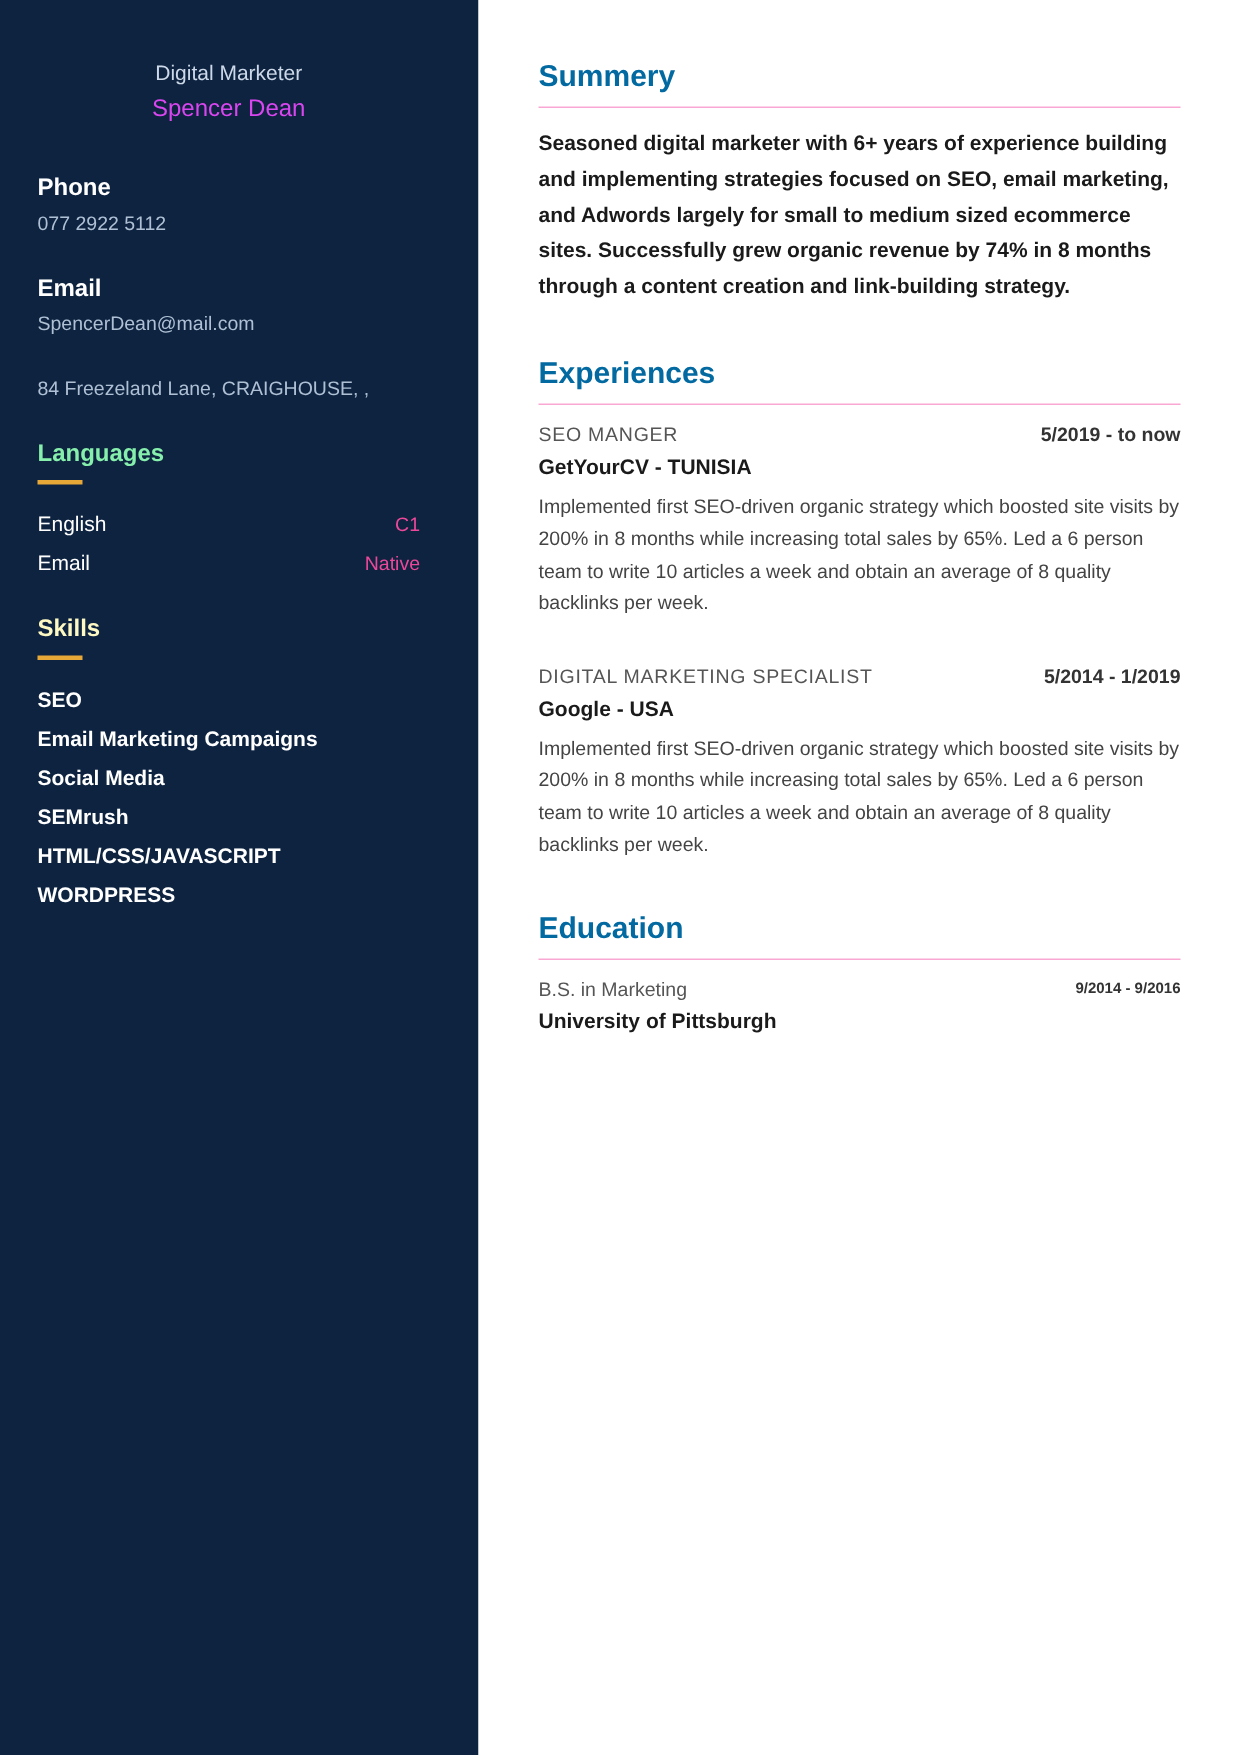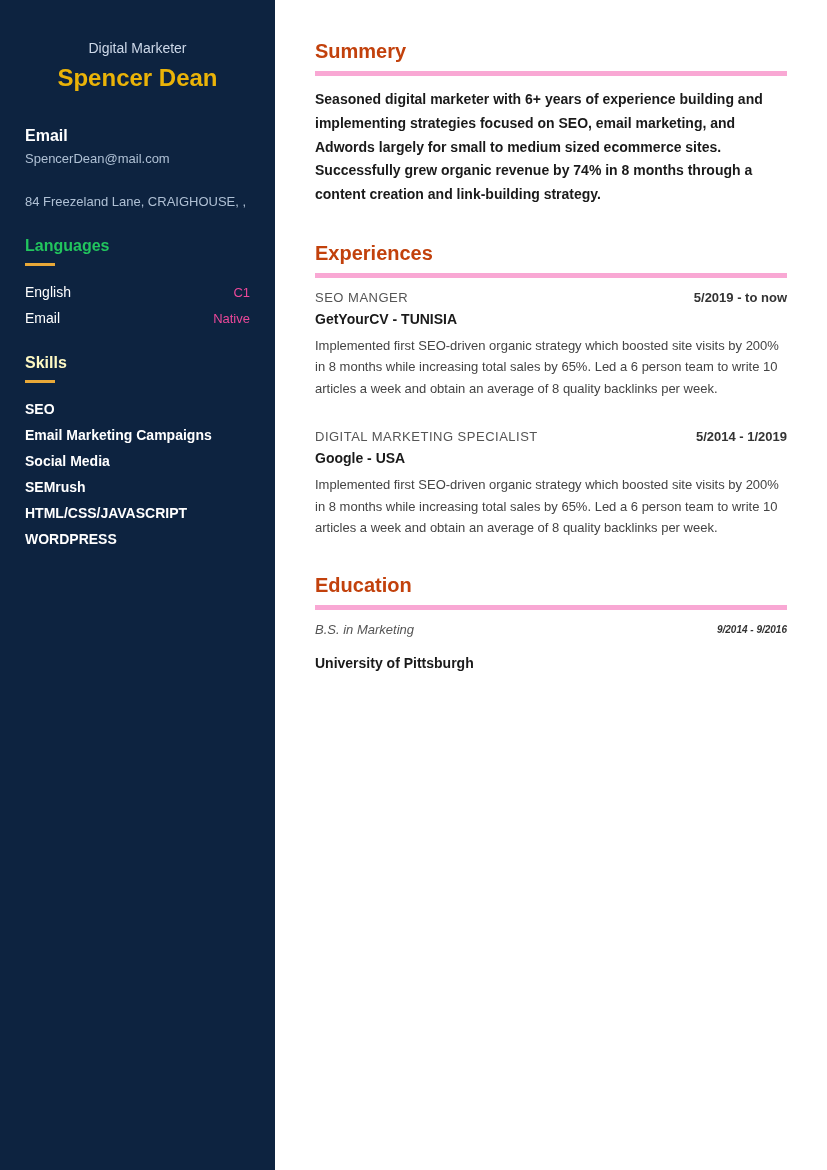--- a/index.html
+++ b/index.html
@@ -10,44 +10,44 @@
 
     body {
       font-family: Arial, sans-serif;
       width: 827px;
       min-height: 1170px;
       display: flex;
       background: #fff;
     }
 
     .sidebar {
-      width: 275px;
+      width: 319px;
       min-height: 1170px;
       background-color: #0d2340;
       color: #fff;
-      padding: 40px 25px 40px 25px;
+      padding: 40px 39px 40px 25px;
       flex-shrink: 0;
     }
 
     .sidebar-header {
       text-align: center;
       margin-bottom: 35px;
     }
 
     .sidebar-job-title {
       font-size: 14px;
       font-weight: normal;
       color: #cdd8e8;
       margin-bottom: 8px;
     }
 
     .sidebar-name {
-      font-size: 24px;
-      font-weight: bold;
-      color: #eab308;
+      font-size: 16px;
+      font-weight: normal;
+      color: #d946ef;
     }
 
     .sidebar-section {
       margin-bottom: 28px;
     }
 
     .sidebar-section-title {
       font-size: 16px;
       font-weight: bold;
       color: #fff;
@@ -59,21 +59,21 @@
       color: #afc0d4;
     }
 
     .languages-section {
       margin-bottom: 28px;
     }
 
     .languages-title {
       font-size: 16px;
       font-weight: bold;
-      color: #22c55e;
+      color: #86efac;
       margin-bottom: 8px;
     }
 
     .languages-underline {
       width: 30px;
       height: 3px;
       background-color: #e8a838;
       margin-bottom: 18px;
     }
 
@@ -127,24 +127,24 @@
       background: #fff;
     }
 
     .section {
       margin-bottom: 35px;
     }
 
     .section-title {
       font-size: 20px;
       font-weight: bold;
-      color: #c2410c;
+      color: #0369a1;
       margin-bottom: 12px;
       padding-bottom: 8px;
-      border-bottom: 5px solid #f9a8d4;
+      border-bottom: 1px solid #f9a8d4;
     }
 
     .summary-text {
       font-size: 14px;
       color: #1a1a1a;
       line-height: 1.7;
       font-weight: bold;
     }
 
     .experience-item {
@@ -185,22 +185,21 @@
     }
 
     .education-item {
       margin-bottom: 16px;
     }
 
     .education-header {
       display: flex;
       justify-content: space-between;
       align-items: center;
-      margin-bottom: 18px;
-      font-style: italic;
+      margin-bottom: 5px;
     }
 
     .education-degree {
       font-size: 13px;
       color: #555;
     }
 
     .education-dates {
       font-size: 10px;
       color: #333;
@@ -215,20 +214,24 @@
   </style>
 </head>
 <body>
 
 <div class="sidebar">
   <div class="sidebar-header">
     <div class="sidebar-job-title">Digital Marketer</div>
     <div class="sidebar-name">Spencer Dean</div>
   </div>
 
+  <div class="sidebar-section">
+    <div class="sidebar-section-title">Phone</div>
+    <div class="sidebar-section-value">077 2922 5112</div>
+  </div>
 
   <div class="sidebar-section">
     <div class="sidebar-section-title">Email</div>
     <div class="sidebar-section-value">SpencerDean@mail.com</div>
   </div>
 
   <div class="sidebar-section">
     <div class="sidebar-section-value">84 Freezeland Lane, CRAIGHOUSE, ,</div>
   </div>
 

